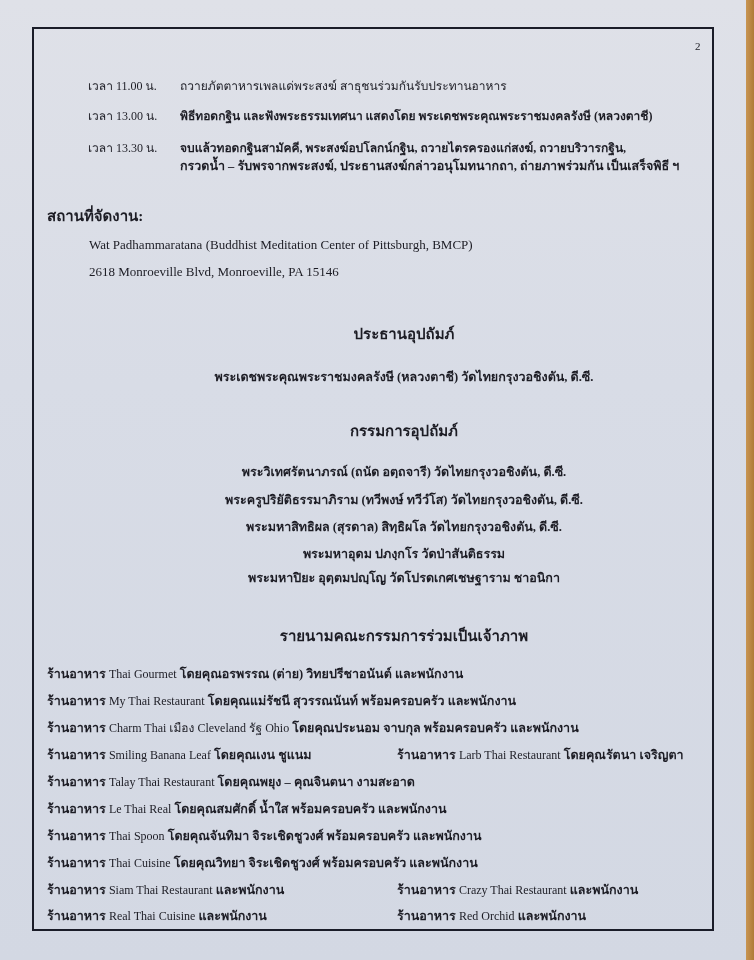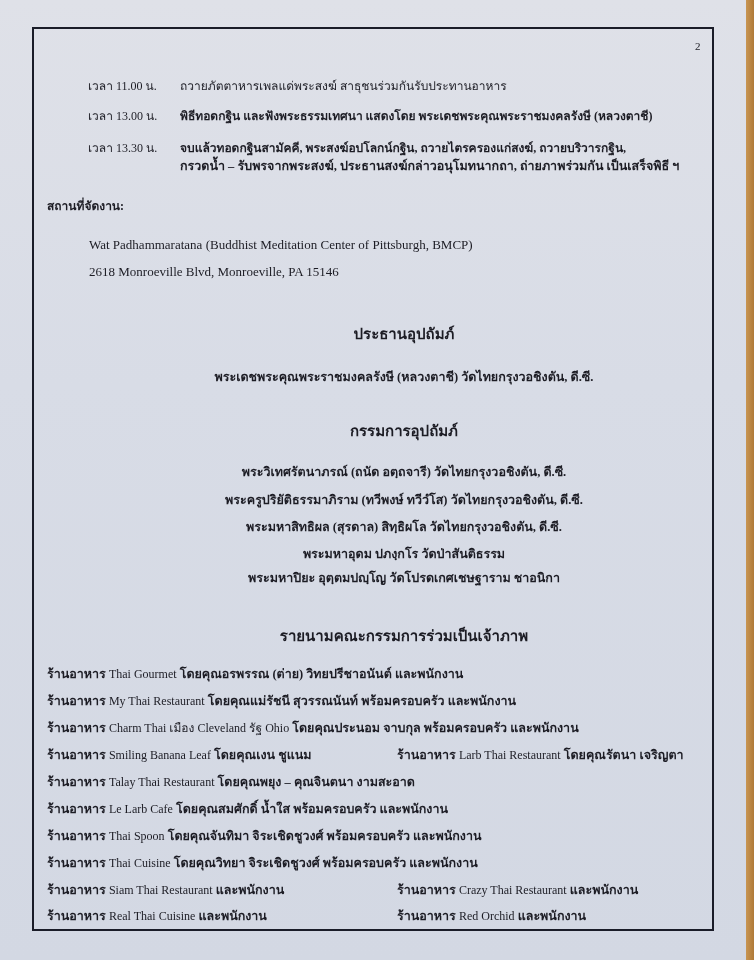--- a/index.html
+++ b/index.html
@@ -16,21 +16,21 @@
   .frame {
     position: absolute; left: 32px; top: 27px; width: 682px; height: 904px;
     border: 2.5px solid #1a1c28;
     box-sizing: border-box;
   }
   .page-num { position: absolute; left: 695px; top: 40px; font-size: 11px; }
   .sched-row { position: absolute; left: 88px; font-size: 12px; white-space: nowrap; }
   .sched-row .time { display: inline-block; width: 92px; }
   .sched-row .desc { font-weight: bold; }
   .cont { position: absolute; left: 180px; font-size: 12.5px; font-weight: bold; white-space: nowrap; }
-  .venue-label { position: absolute; left: 47px; top: 196px; font-size: 12px; font-weight: bold; }
+  .venue-label { position: absolute; left: 47px; top: 204px; font-size: 15px; font-weight: bold; }
   .venue-line { position: absolute; left: 89px; font-size: 13px; white-space: nowrap; }
   .heading { position: absolute; left: 32px; width: 744px; text-align: center; font-size: 15px; font-weight: bold; }
   .center-line { position: absolute; left: 32px; width: 744px; text-align: center; font-size: 12.5px; font-weight: bold; white-space: nowrap; }
   .host { position: absolute; font-size: 12.5px; font-weight: bold; white-space: nowrap; }
   .host .en { font-weight: normal; font-size: 12px; }
   .c1 { left: 47px; }
   .c2 { left: 397px; }
 </style>
 </head>
 <body>
@@ -66,19 +66,19 @@
 <div class="center-line" style="top:568px">พระมหาปิยะ อุตฺตมปญฺโญ วัดโปรดเกศเชษฐาราม ชาอนิกา</div>
 
 <div class="heading" style="top:624px">รายนามคณะกรรมการร่วมเป็นเจ้าภาพ</div>
 
 <div class="host c1" style="top:664px"><span>ร้านอาหาร</span> <span class="en">Thai Gourmet</span> <span>โดยคุณอรพรรณ (ต่าย) วิทยปรีชาอนันต์ และพนักงาน</span></div>
 <div class="host c1" style="top:691px"><span>ร้านอาหาร</span> <span class="en">My Thai Restaurant</span> <span>โดยคุณแม่รัชนี สุวรรณนันท์ พร้อมครอบครัว และพนักงาน</span></div>
 <div class="host c1" style="top:718px"><span>ร้านอาหาร</span> <span class="en">Charm Thai เมือง Cleveland รัฐ Ohio</span> <span>โดยคุณประนอม จาบกุล พร้อมครอบครัว และพนักงาน</span></div>
 <div class="host c1" style="top:745px"><span>ร้านอาหาร</span> <span class="en">Smiling Banana Leaf</span> <span>โดยคุณเงน ชูแนม</span></div>
 <div class="host c2" style="top:745px"><span>ร้านอาหาร</span> <span class="en">Larb Thai Restaurant</span> <span>โดยคุณรัตนา เจริญตา</span></div>
 <div class="host c1" style="top:772px"><span>ร้านอาหาร</span> <span class="en">Talay Thai Restaurant</span> <span>โดยคุณพยุง – คุณจินตนา งามสะอาด</span></div>
-<div class="host c1" style="top:799px"><span>ร้านอาหาร</span> <span class="en">Le Larb Cafe</span> <span>โดยคุณสมศักดิ์ น้ำใส พร้อมครอบครัว และพนักงาน</span></div>
+<div class="host c1" style="top:799px"><span>ร้านอาหาร</span> <span class="en">Le Thai Real</span> <span>โดยคุณสมศักดิ์ น้ำใส พร้อมครอบครัว และพนักงาน</span></div>
 <div class="host c1" style="top:826px"><span>ร้านอาหาร</span> <span class="en">Thai Spoon</span> <span>โดยคุณจันทิมา จิระเชิดชูวงศ์ พร้อมครอบครัว และพนักงาน</span></div>
 <div class="host c1" style="top:853px"><span>ร้านอาหาร</span> <span class="en">Thai Cuisine</span> <span>โดยคุณวิทยา จิระเชิดชูวงศ์ พร้อมครอบครัว และพนักงาน</span></div>
 <div class="host c1" style="top:880px"><span>ร้านอาหาร</span> <span class="en">Siam Thai Restaurant</span> <span>และพนักงาน</span></div>
 <div class="host c2" style="top:880px"><span>ร้านอาหาร</span> <span class="en">Crazy Thai Restaurant</span> <span>และพนักงาน</span></div>
 <div class="host c1" style="top:906px"><span>ร้านอาหาร</span> <span class="en">Real Thai Cuisine</span> <span>และพนักงาน</span></div>
 <div class="host c2" style="top:906px"><span>ร้านอาหาร</span> <span class="en">Red Orchid</span> <span>และพนักงาน</span></div>
 
 </body></html>

